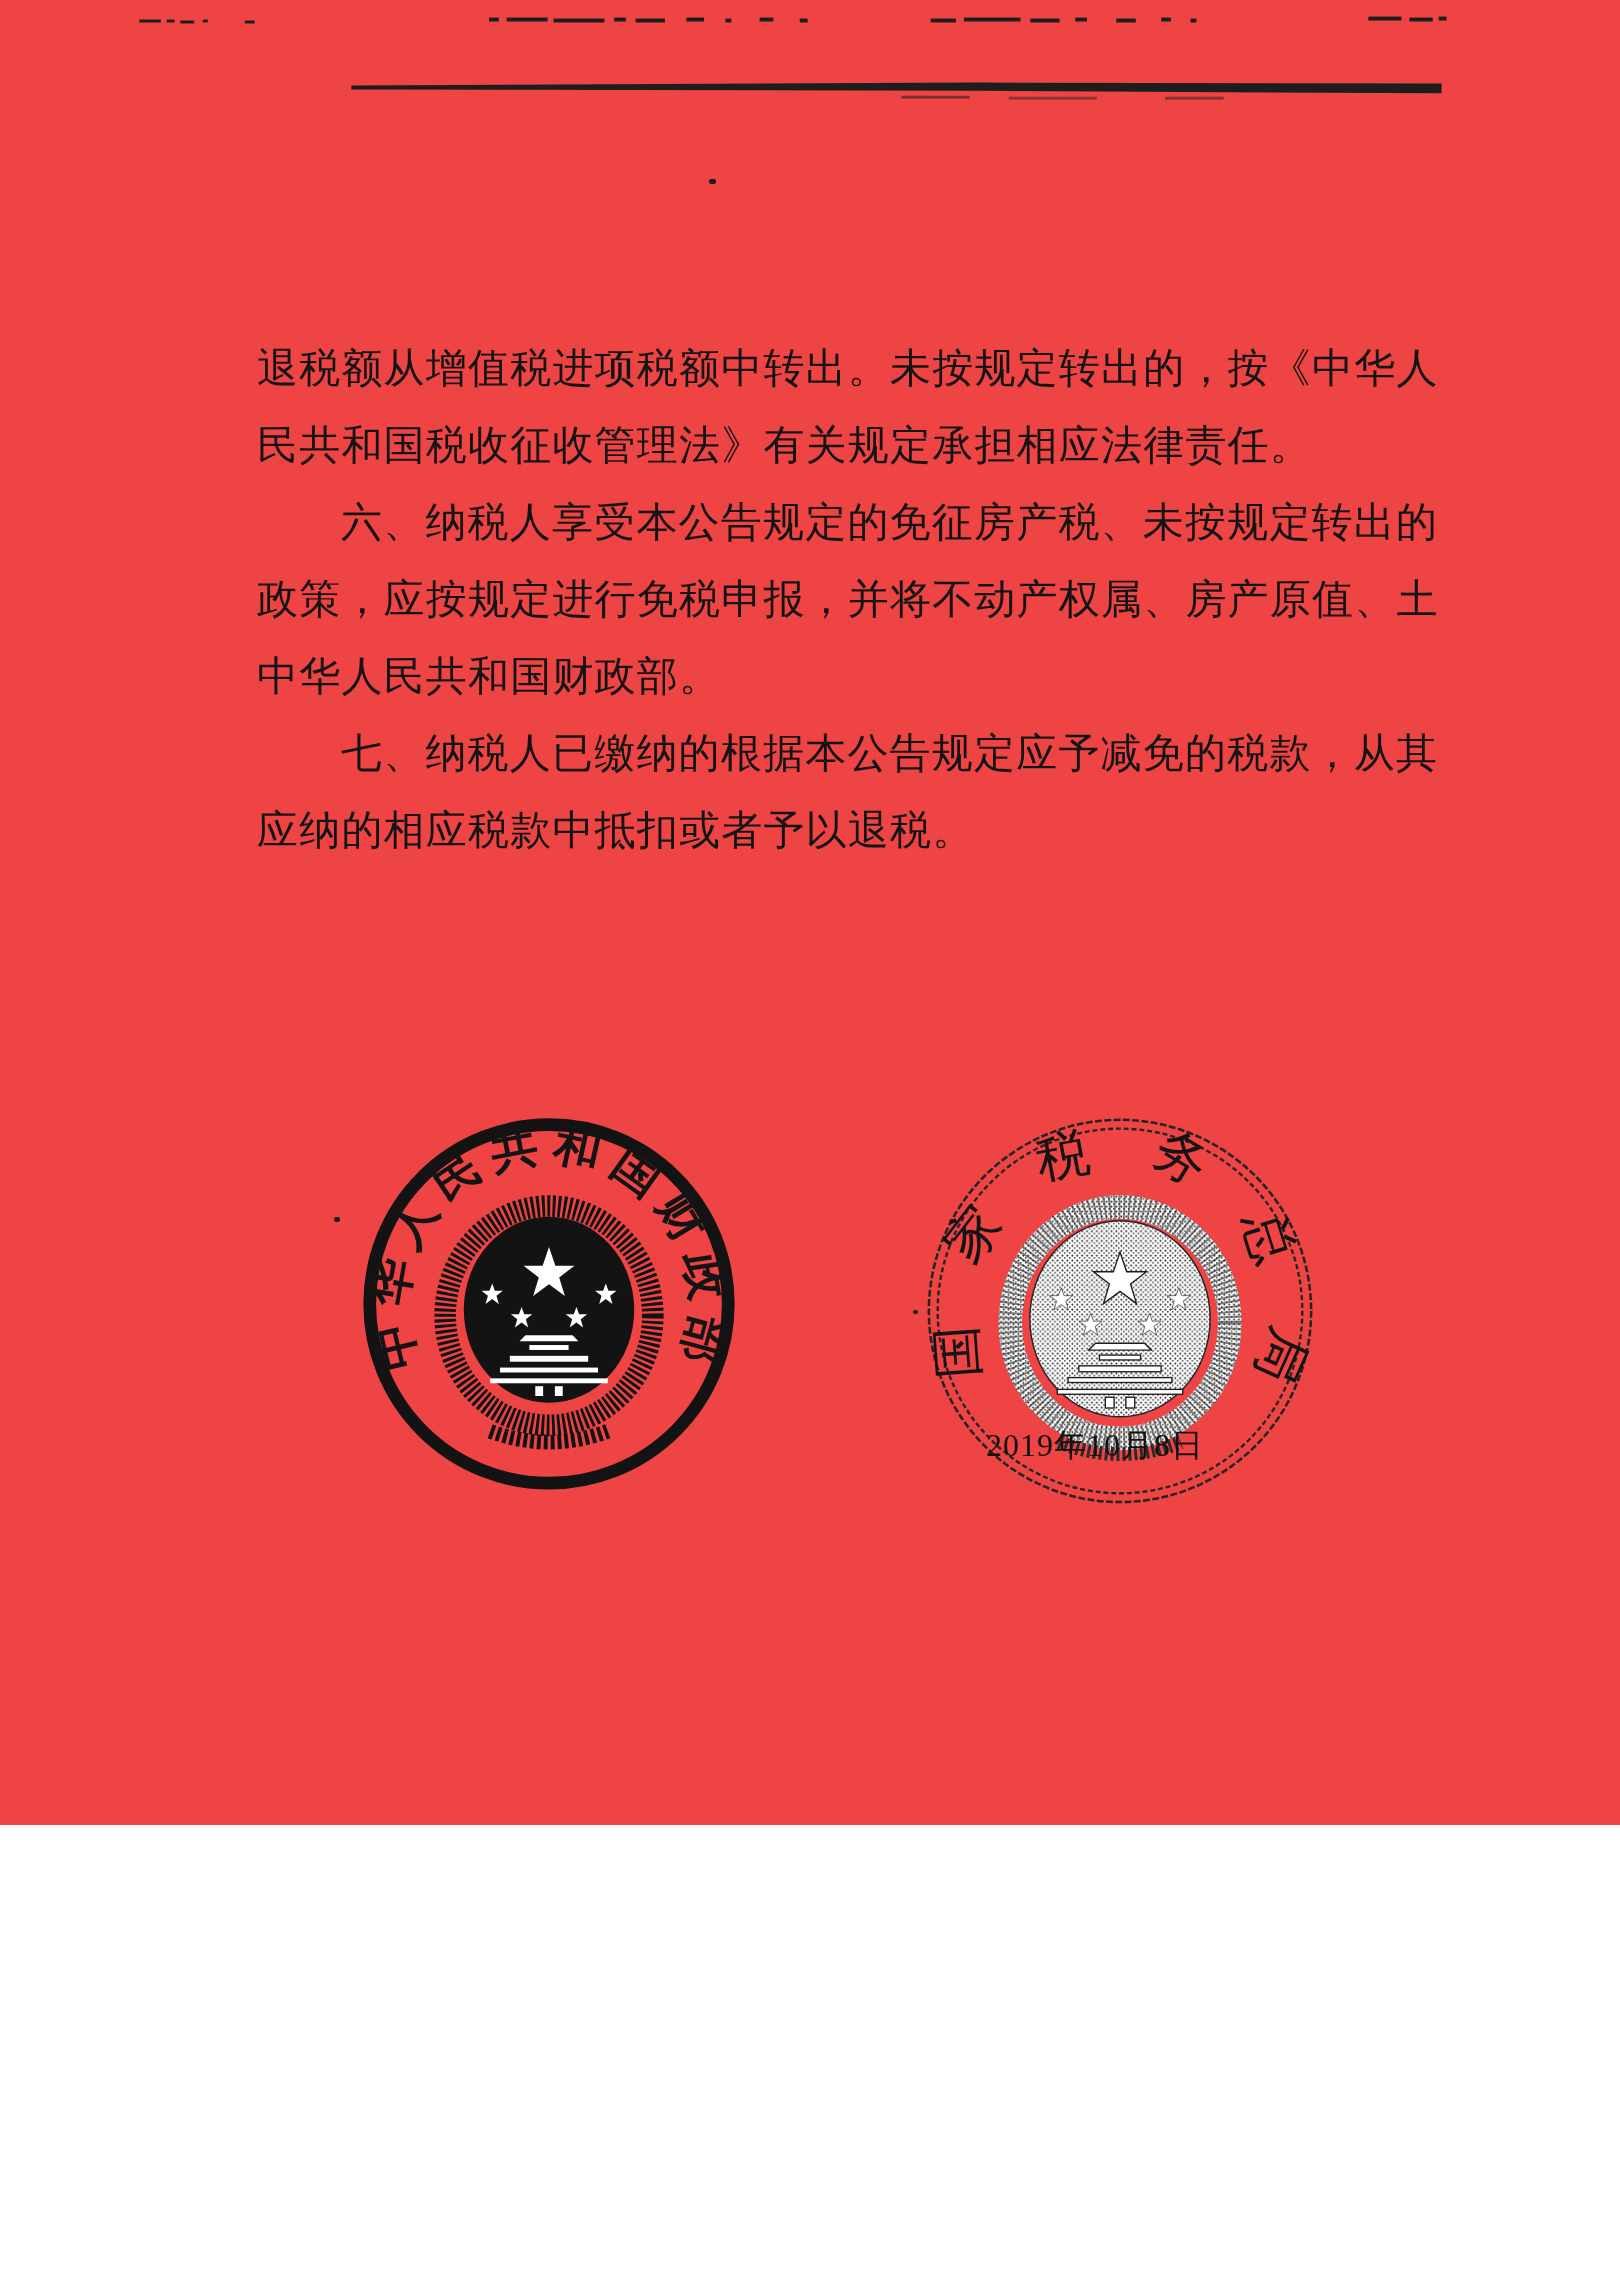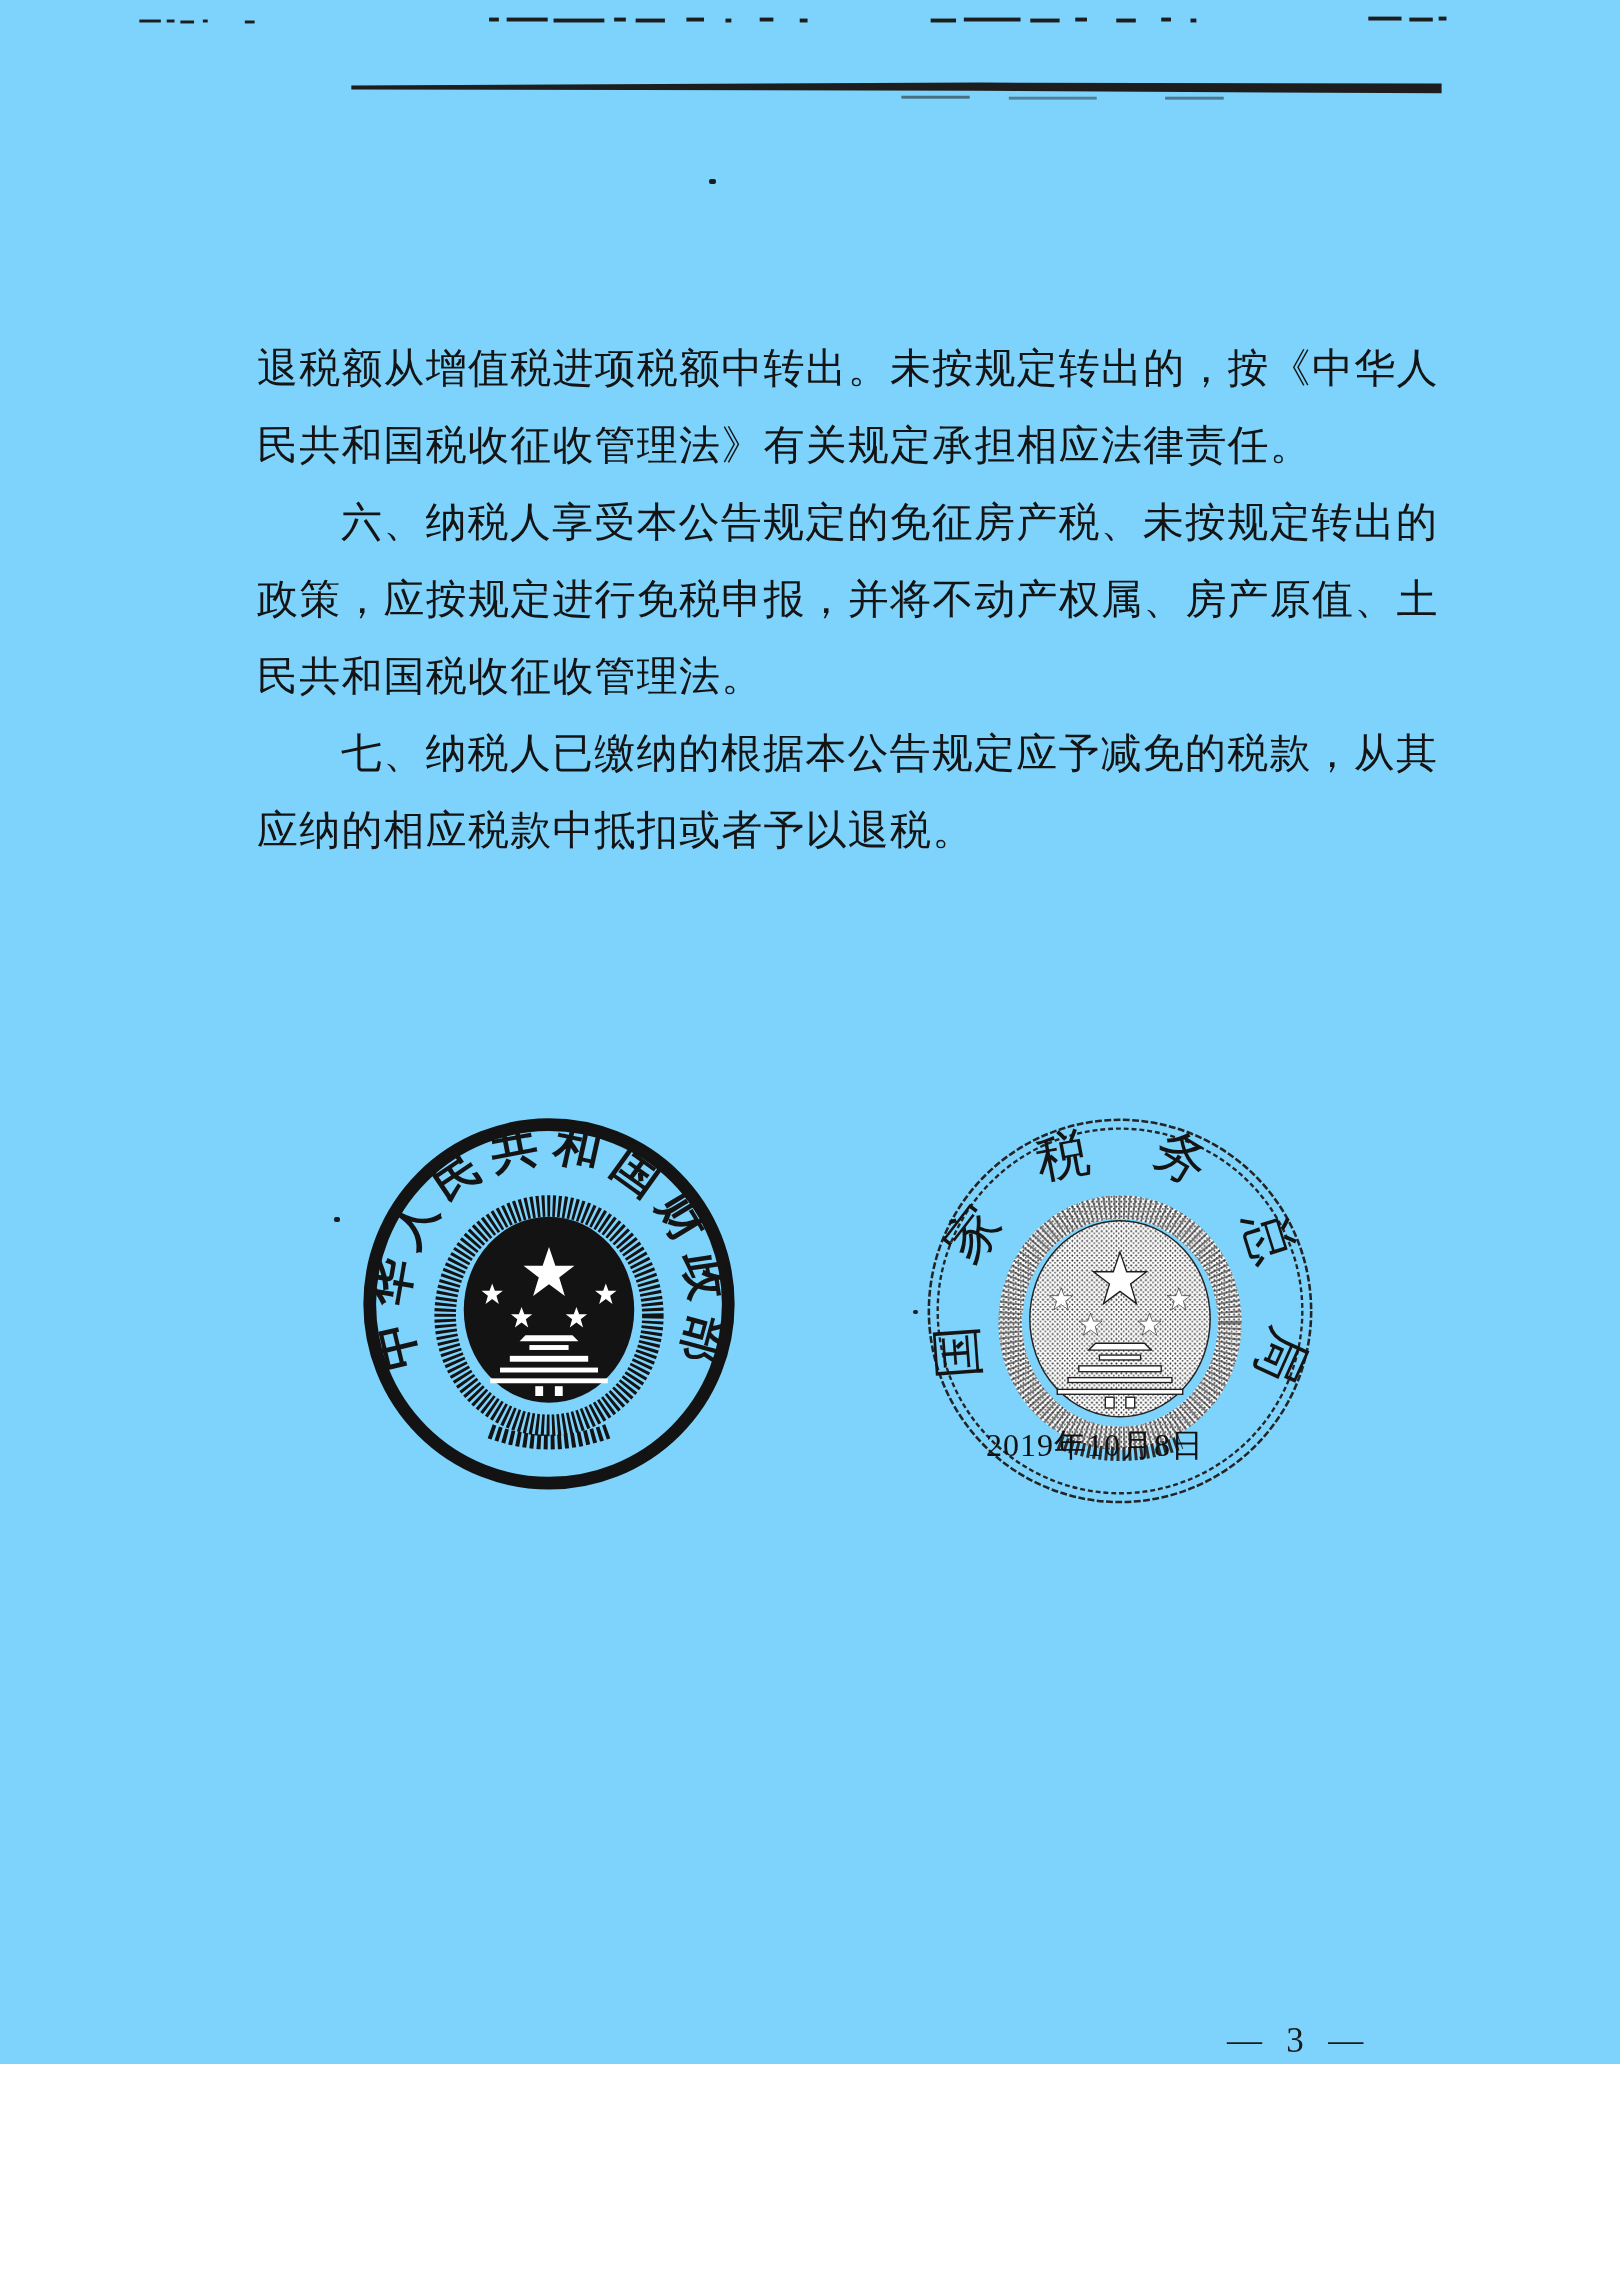--- a/index.html
+++ b/index.html
@@ -1,19 +1,19 @@
 <!DOCTYPE html>
 <html><head>
 <meta charset="utf-8">
 <style>
   html,body{margin:0;padding:0;background:#fff;}
   .page{
     position:relative;
-    width:1620px;height:2064px;
-    background:#7dd3fc;
+    width:1620px;height:1825px;
+    background:#ef4444;
     overflow:hidden;
     font-family:"Liberation Serif","DejaVu Serif",serif;
     color:#161616;
   }
   
   .top-noise{position:absolute;left:0;top:0;}
   .speck{position:absolute;background:#1c1c1c;border-radius:2px;}
   
   .body-text{
     position:absolute;left:257px;top:330px;width:1225px;
@@ -82,21 +82,21 @@
 
   <div class="speck" style="left:709px;top:179px;width:6.9px;height:4.9px;"></div>
   <div class="speck" style="left:334px;top:1217px;width:5.9px;height:4.9px;"></div>
   <div class="speck" style="left:913px;top:1310px;width:4.9px;height:3.9px;"></div>
 
   <div class="body-text">
     <div class="line">退税额从增值税进项税额中转出。未按规定转出的，按《中华人</div>
     <div class="line">民共和国税收征收管理法》有关规定承担相应法律责任。</div>
     <div class="line indent">六、纳税人享受本公告规定的免征房产税、未按规定转出的</div>
     <div class="line">政策，应按规定进行免税申报，并将不动产权属、房产原值、土</div>
-    <div class="line">民共和国税收征收管理法。</div>
+    <div class="line">中华人民共和国财政部。</div>
     <div class="line indent">七、纳税人已缴纳的根据本公告规定应予减免的税款，从其</div>
     <div class="line">应纳的相应税款中抵扣或者予以退税。</div>
   </div>
 
   <svg class="seal" style="left:357px;top:1105px;" width="384" height="390" viewBox="-196 -199 392 398">
     <circle cx="0" cy="4" r="183" fill="none" stroke="#131313" stroke-width="13"></circle>
     <defs>
       <path id="arcL" d="M -132.3 65.7 A 146 146 0 1 1 132.3 65.7" fill="none"></path>
     </defs>
     <text class="seal-left-text">

